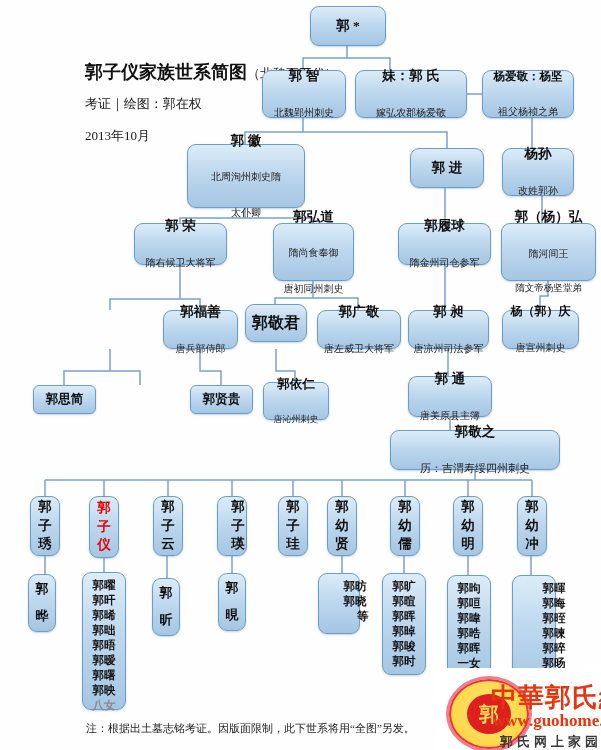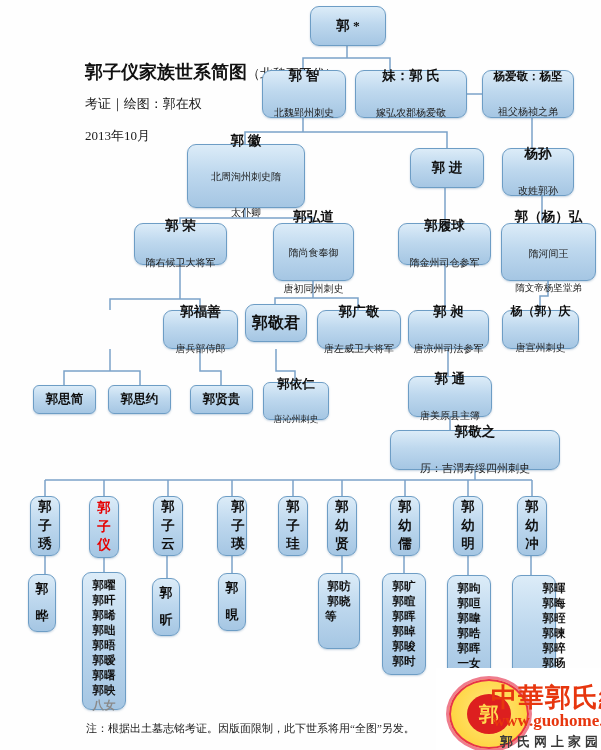--- a/index.html
+++ b/index.html
@@ -163,23 +163,20 @@
     <div class="sub">唐凉州司法参军</div>
   </div>
   <div class="node" style="left:502px;top:310px;width:77px;height:39px;">
     <div class="nm" style="font-size:12px;">杨（郭）庆</div>
     <div class="sub">唐宣州刺史</div>
   </div>
 
   <div class="node" style="left:33px;top:385px;width:63px;height:29px;border-radius:6px;">
     <div class="nm" style="font-size:12.5px;">郭思简</div>
   </div>
-  <div class="node" style="left:108px;top:385px;width:63px;height:29px;border-radius:6px;">
-    <div class="nm" style="font-size:12.5px;">郭思约</div>
-  </div>
   <div class="node" style="left:190px;top:385px;width:63px;height:29px;border-radius:6px;">
     <div class="nm" style="font-size:12.5px;">郭贤贵</div>
   </div>
   <div class="node" style="left:263px;top:382px;width:66px;height:38px;border-radius:7px;">
     <div class="nm" style="font-size:12.5px;">郭依仁</div>
     <div class="sub" style="font-size:9px;">唐沁州刺史</div>
   </div>
   <div class="node" style="left:408px;top:376px;width:84px;height:41px;">
     <div class="nm">郭 通</div>
     <div class="sub">唐美原县主簿</div>
@@ -234,21 +231,21 @@
     <div class="li dim">八女</div>
   </div>
 
   <div class="node" style="left:152px;top:578px;width:28px;height:58px;">
       <div class="vname2">郭昕</div>
     </div>
   <div class="node" style="left:218px;top:573px;width:28px;height:58px;">
       <div class="vname2">郭晛</div>
     </div>
 
-  <div class="node listcol" style="left:318px;top:573px;width:42px;height:76px;">
+  <div class="node listcol" style="left:318px;top:573px;width:42px;height:61px;padding-left:32px;">
     <div class="li">郭昉</div>
     <div class="li">郭晓</div>
     <div class="li" style="align-self:flex-start;padding-left:6px;">等</div>
   </div>
 
   <div class="node listcol" style="left:382px;top:573px;width:44px;height:102px;">
     <div class="li">郭旷</div>
     <div class="li">郭暄</div>
     <div class="li">郭晖</div>
     <div class="li">郭晫</div>

